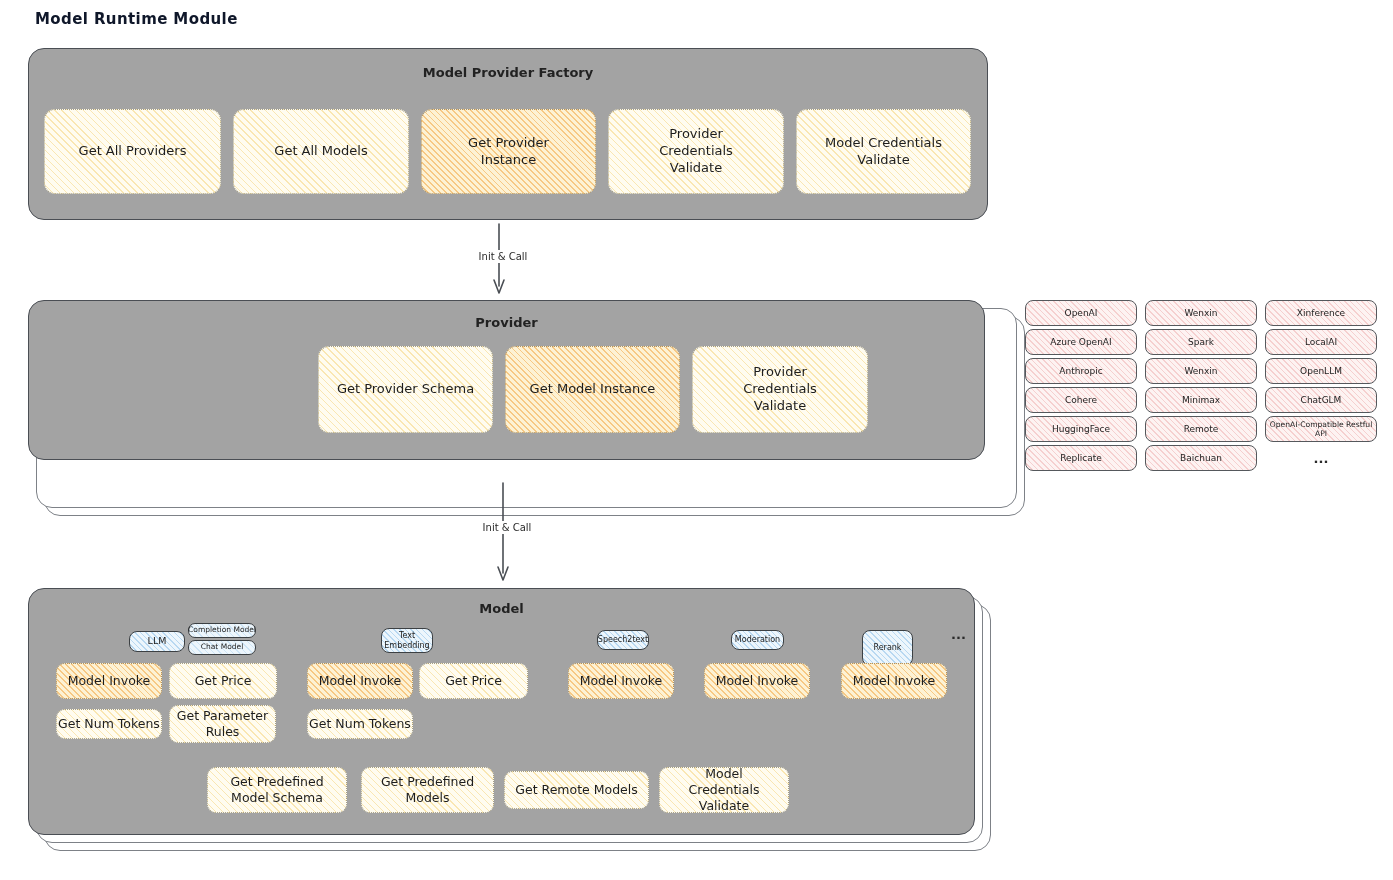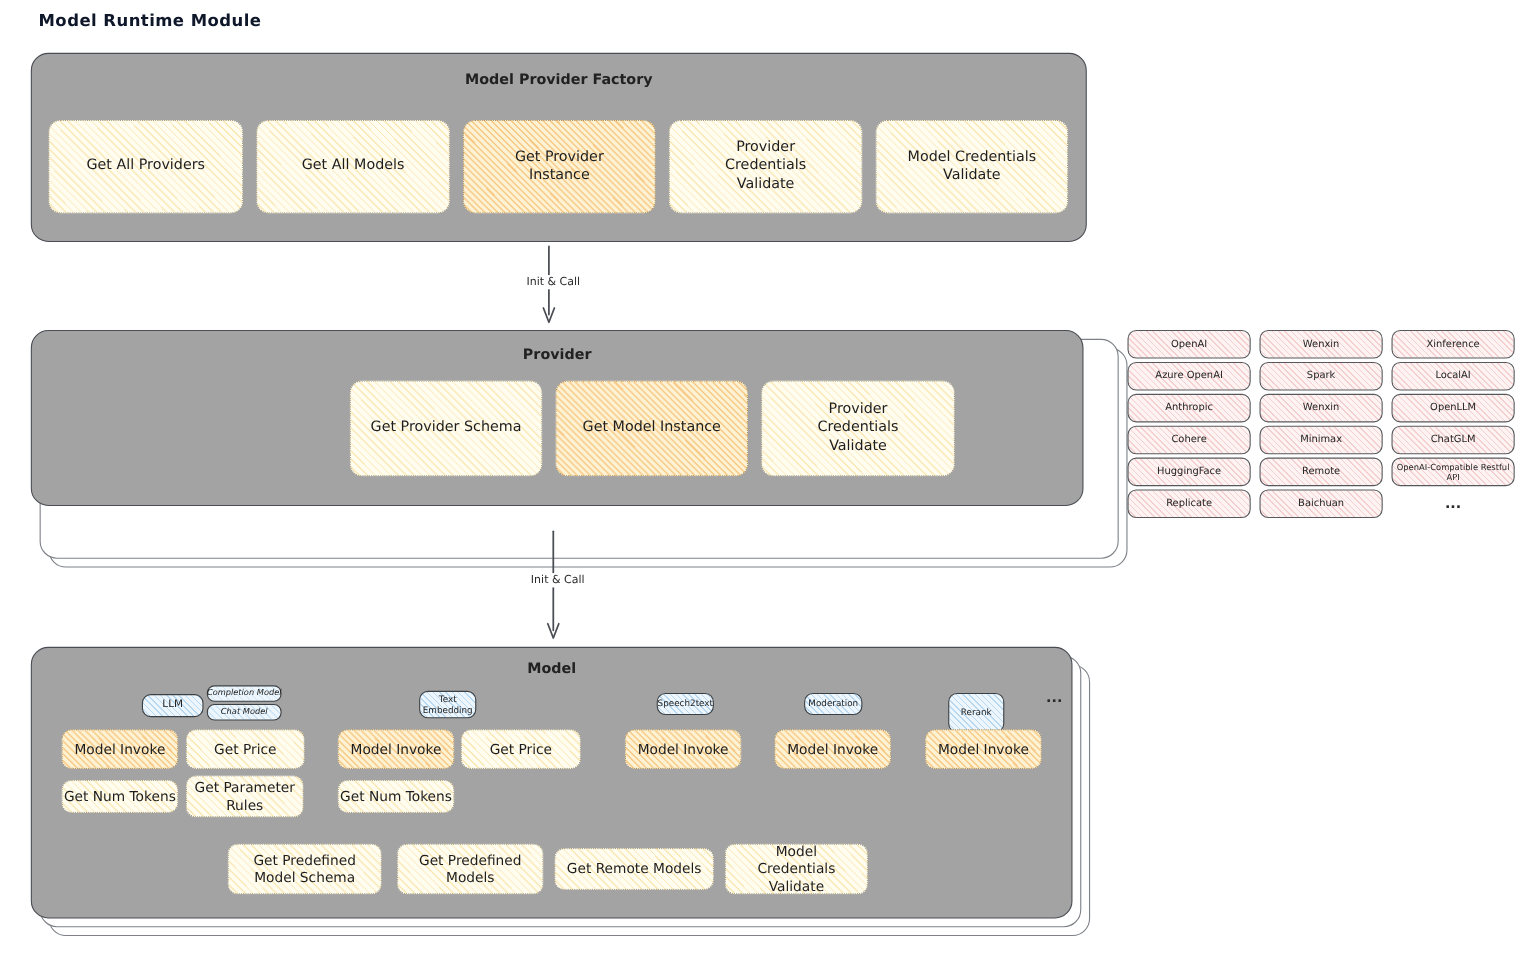--- a/index.html
+++ b/index.html
@@ -72,21 +72,20 @@
     position:absolute; box-sizing:border-box;
     display:flex; align-items:center; justify-content:center; text-align:center;
     font-size:8px; line-height:1.15; color:#1d1d1d;
     border:1.2px solid #3c4043; border-radius:8px;
     background-color:#edf6fc;
     background-image:repeating-linear-gradient(45deg, rgba(120,180,228,.45) 0px, rgba(120,180,228,.45) 1px, transparent 1px, transparent 4px);
   }
   .blue-tab.small {
     border-radius:7px; font-size:7.5px; white-space:nowrap;
     background-image:repeating-linear-gradient(45deg, rgba(140,192,234,.32) 0px, rgba(140,192,234,.32) 1px, transparent 1px, transparent 4.5px);
-    font-style:italic;
   }
 
   .arrow-label {
     position:absolute; background:#fff; text-align:center;
     font-size:10px; color:#2a2a2a; padding:1px 3px;
   }
   .dots { position:absolute; font-size:13px; font-weight:700; color:#2a2a2a; }
   svg.arrow { position:absolute; overflow:visible; }
   svg.arrow line, svg.arrow path { stroke:#4a4e54; stroke-width:1.6; fill:none; stroke-linecap:round; stroke-linejoin:round; }
 </style>

